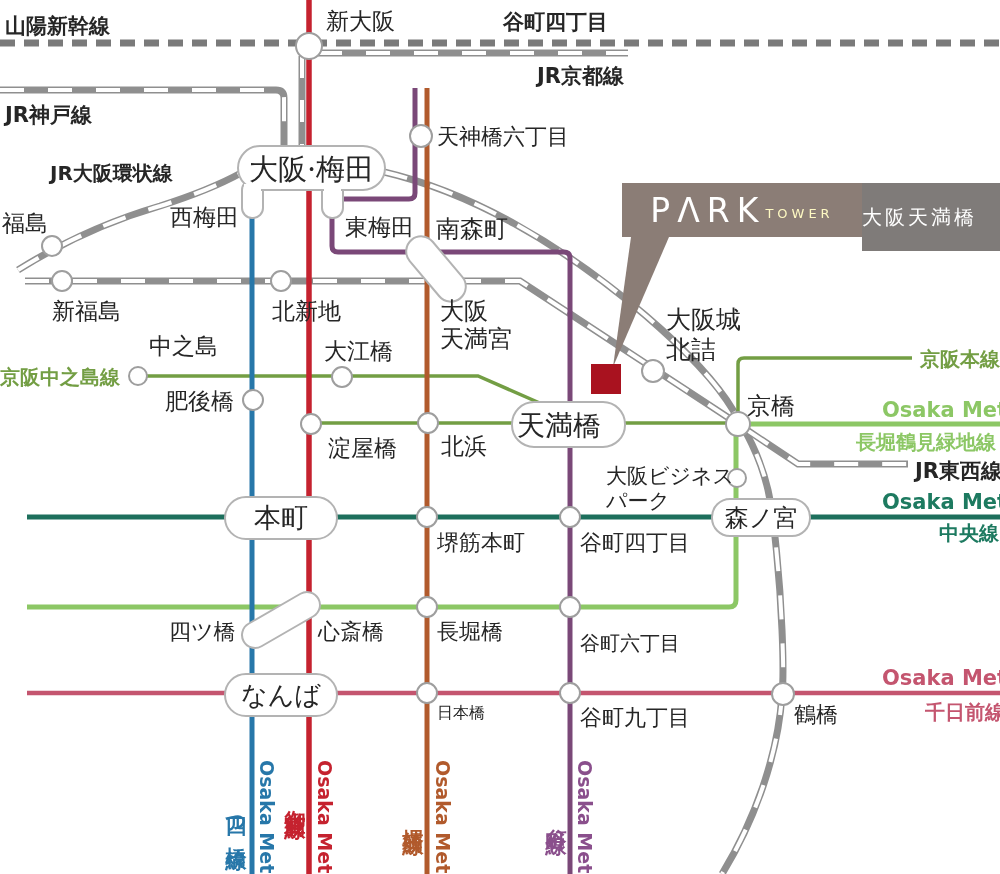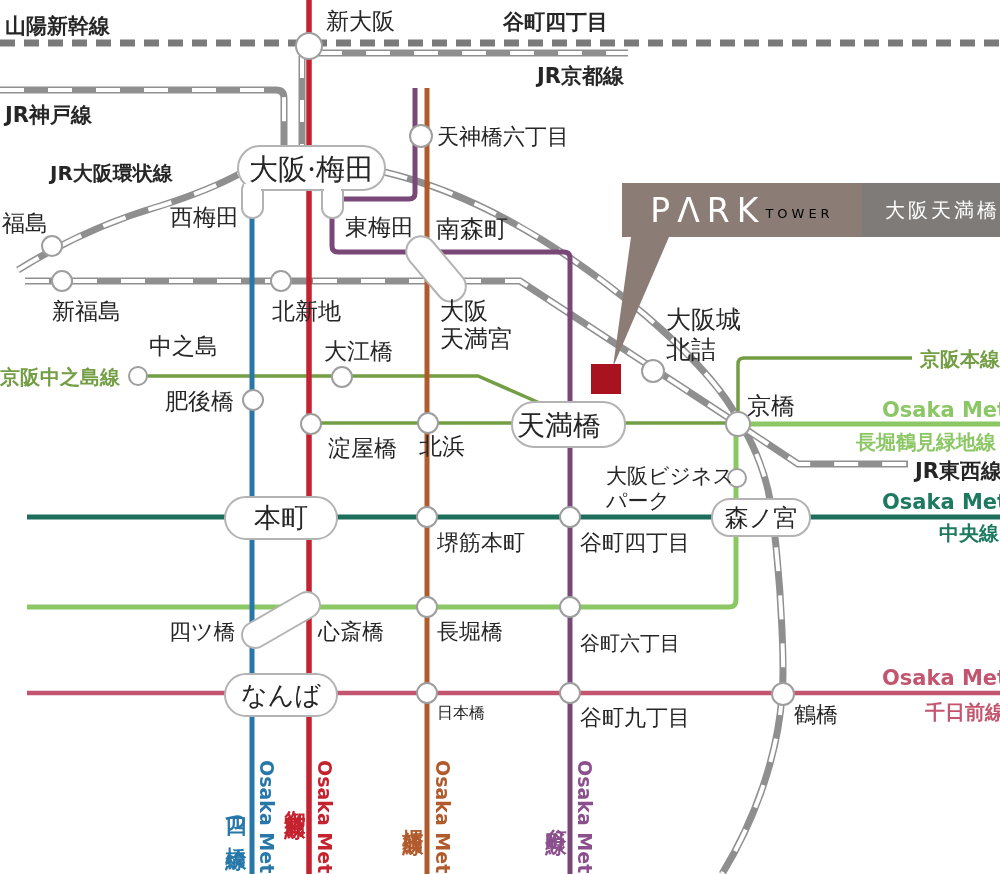--- a/index.html
+++ b/index.html
@@ -19,23 +19,23 @@
   .c-nagahori{color:#8cc765;}
   .c-chuo{color:#1d7a60;}
   .c-sennichi{color:#c4556f;}
   .c-yotsubashi{color:#2777a9;}
   .c-midosuji{color:#c5222f;}
   .c-sakaisuji{color:#b15a2c;}
   .c-tanimachi{color:#8a4f8c;}
   
   #banner{position:absolute;left:622px;top:183px;width:378px;height:54px;z-index:4;display:flex;}
   #banner .bleft{width:240px;height:54px;background:#8b7d76;display:flex;align-items:center;justify-content:center;gap:0;}
-  #banner .bright{width:138px;height:54px;background:#7f7b79;display:flex;align-items:center;justify-content:flex-end;}
+  #banner .bright{width:138px;height:68px;background:#7f7b79;display:flex;align-items:center;justify-content:flex-start;}
   .logo-main{color:#fff;font-size:33px;letter-spacing:7px;font-weight:normal;font-family:"DejaVu Sans","Liberation Sans",sans-serif;}
-  .logo-sub{color:#000000;font-size:13px;letter-spacing:4px;margin-top:6px;font-family:"DejaVu Sans","Liberation Sans",sans-serif;}
+  .logo-sub{color:#fef9c3;font-size:13px;letter-spacing:4px;margin-top:6px;font-family:"DejaVu Sans","Liberation Sans",sans-serif;}
   .bname{color:#fff;font-size:20px;letter-spacing:3px;font-family:"DejaVu Sans","Liberation Sans",sans-serif;}
 </style>
 </head>
 <body>
 
 <div id="stage">
 
   <svg id="rails" width="1000" height="874" viewBox="0 0 1000 874">
 
     <g>
@@ -158,21 +158,21 @@
   <div class="lbl" style="left:52px;top:298px;font-size:23px;">新福島</div>
   <div class="lbl" style="left:272px;top:298px;font-size:23px;">北新地</div>
   <div class="lbl" style="left:437px;top:124px;font-size:22px;">天神橋六丁目</div>
   <div class="lbl" style="left:436px;top:215px;font-size:24px;">南森町</div>
   <div class="lbl" style="left:440px;top:297px;font-size:24px;">大阪
 天満宮</div>
   <div class="lbl" style="left:149px;top:333px;font-size:23px;">中之島</div>
   <div class="lbl" style="left:324px;top:338px;font-size:23px;">大江橋</div>
   <div class="lbl" style="left:165px;top:388px;font-size:23px;">肥後橋</div>
   <div class="lbl" style="left:328px;top:435px;font-size:23px;">淀屋橋</div>
-  <div class="lbl" style="left:419px;top:433px;font-size:23px;">北浜</div>
+  <div class="lbl" style="left:441px;top:433px;font-size:23px;">北浜</div>
   <div class="lbl cap" style="left:512px;top:409px;width:94px;font-size:28px;">天満橋</div>
   <div class="lbl" style="left:666px;top:305px;font-size:25px;">大阪城
 北詰</div>
   <div class="lbl" style="left:747px;top:392px;font-size:24px;">京橋</div>
   <div class="lbl" style="left:606px;top:464px;font-size:21px;">大阪ビジネス
 パーク</div>
   <div class="lbl cap" style="left:225px;top:502px;width:112px;font-size:27px;">本町</div>
   <div class="lbl" style="left:437px;top:530px;font-size:22px;">堺筋本町</div>
   <div class="lbl" style="left:580px;top:530px;font-size:22px;">谷町四丁目</div>
   <div class="lbl cap" style="left:712px;top:504px;width:98px;font-size:24px;">森ノ宮</div>

